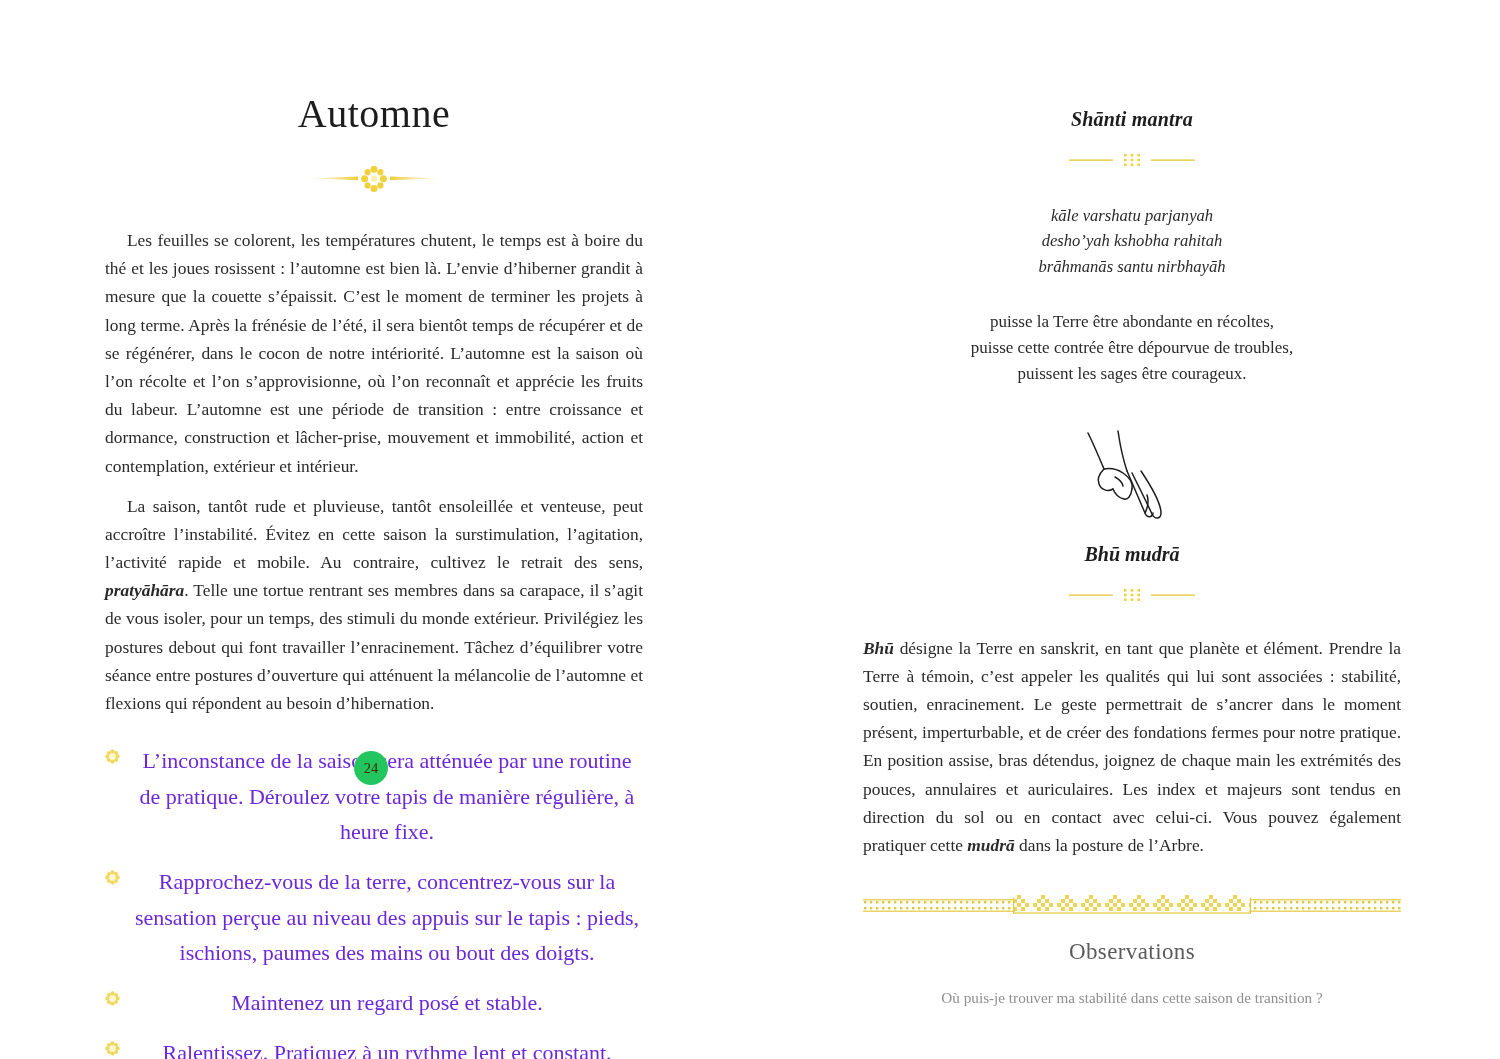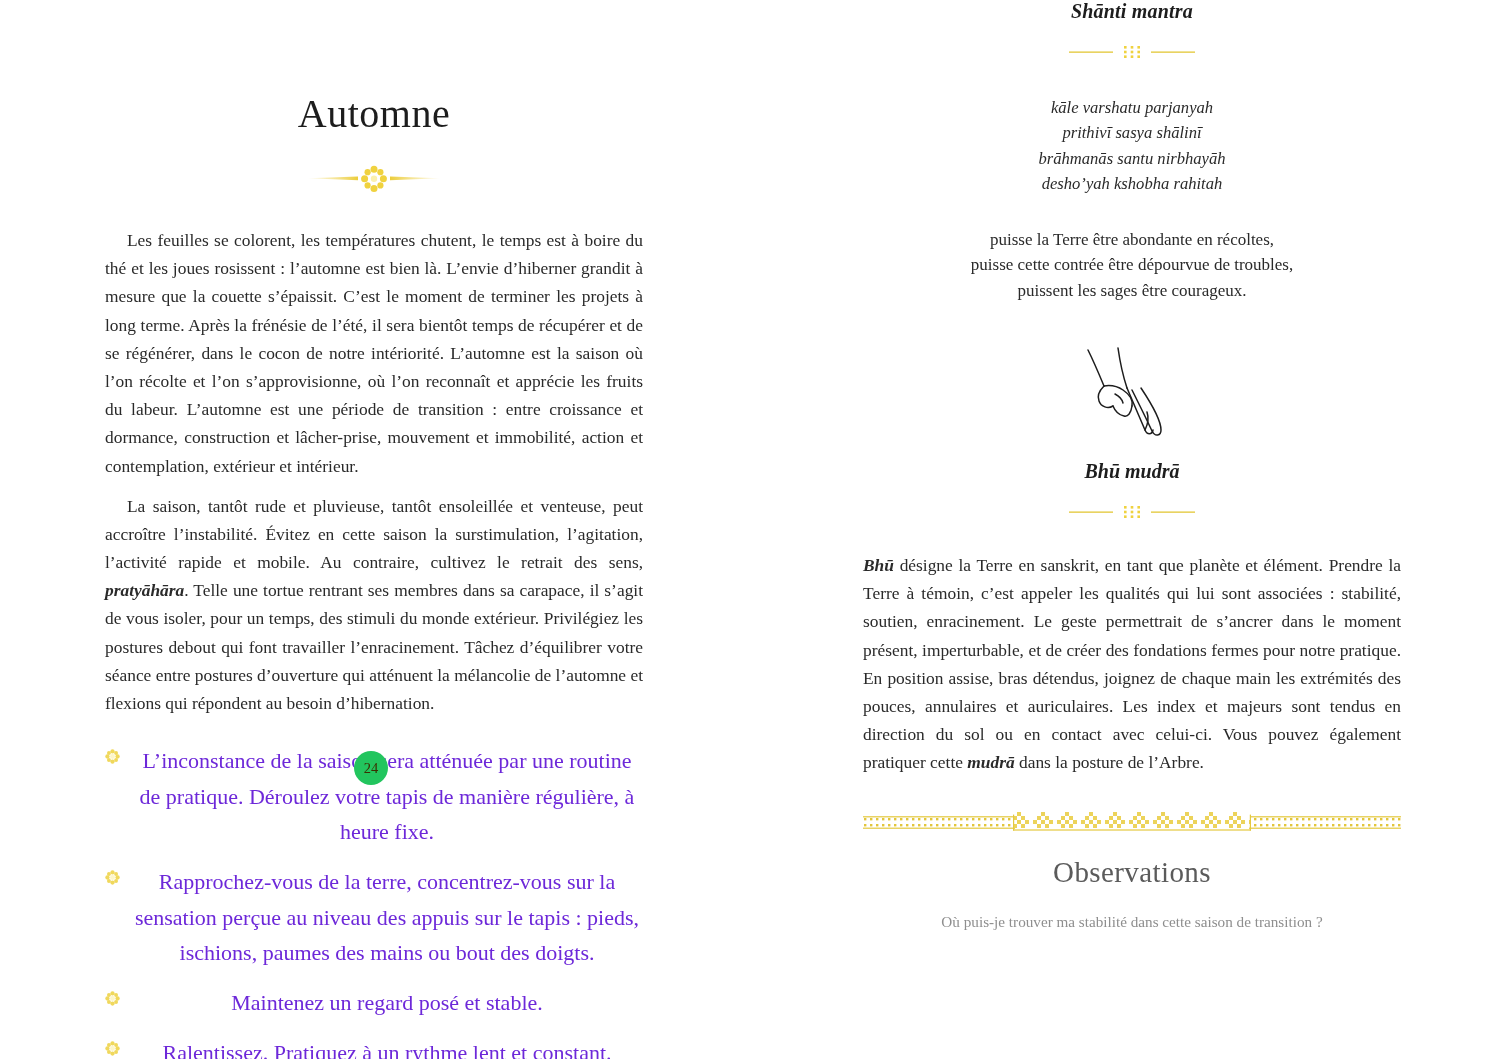--- a/index.html
+++ b/index.html
@@ -98,20 +98,21 @@
     left: 113px;
     top: 0;
     width: 538px;
   }
   .mantra-title {
     font-size: 20px;
     font-style: italic;
     text-align: center;
     color: #1d1d1d;
     margin: 0;
+    padding-top: 108px;
     letter-spacing: 0.2px;
   }
   .dot-divider {
     display: block;
     margin: 18px auto 0;
     width: 150px;
     height: 22px;
   }
   .mantra-lines {
     margin: 32px 0 0 0;
@@ -150,21 +151,21 @@
   }
 
   .obs-band {
     display: block;
     margin: 34px 0 0 0;
     width: 538px;
     height: 26px;
   }
   .obs-title {
     text-align: center;
-    font-size: 29px;
+    font-size: 23px;
     font-weight: 400;
     color: #5b5b5b;
     margin: 20px 0 0 0;
     letter-spacing: 0.4px;
   }
   .obs-questions {
     margin: 20px 0 0 0;
     text-align: center;
     font-size: 15.2px;
     line-height: 1.68;
@@ -329,23 +330,22 @@
           <rect x="73.7" y="9.7" width="2.6" height="2.6"></rect>
           <rect x="80.4" y="9.7" width="2.6" height="2.6"></rect>
           <rect x="67" y="14.4" width="2.6" height="2.6"></rect>
           <rect x="73.7" y="14.4" width="2.6" height="2.6"></rect>
           <rect x="80.4" y="14.4" width="2.6" height="2.6"></rect>
         </g>
       </svg>
 
       <div class="mantra-lines">
         <div>kāle varshatu parjanyah</div>
-        <div>prithivī sasya shālinī</div>
+        <div>desho’yah kshobha rahitah</div>
         <div>brāhmanās santu nirbhayāh</div>
-        <div>desho’yah kshobha rahitah</div>
       </div>
 
       <div class="mantra-translation">
         <div>puisse la Terre être abondante en récoltes,</div>
         <div>puisse cette contrée être dépourvue de troubles,</div>
         <div>puissent les sages être courageux.</div>
       </div>
 
       <svg class="mudra-figure" viewBox="0 0 150 108">
         <g fill="none" stroke="#1d1d1d" stroke-width="1.5" stroke-linecap="round" stroke-linejoin="round">

